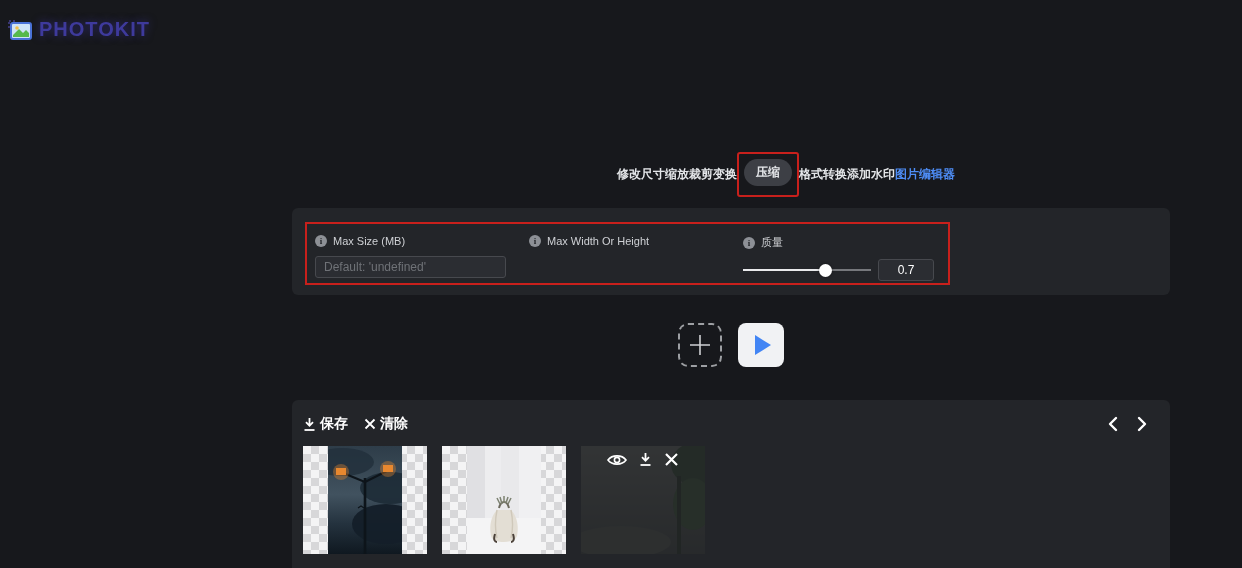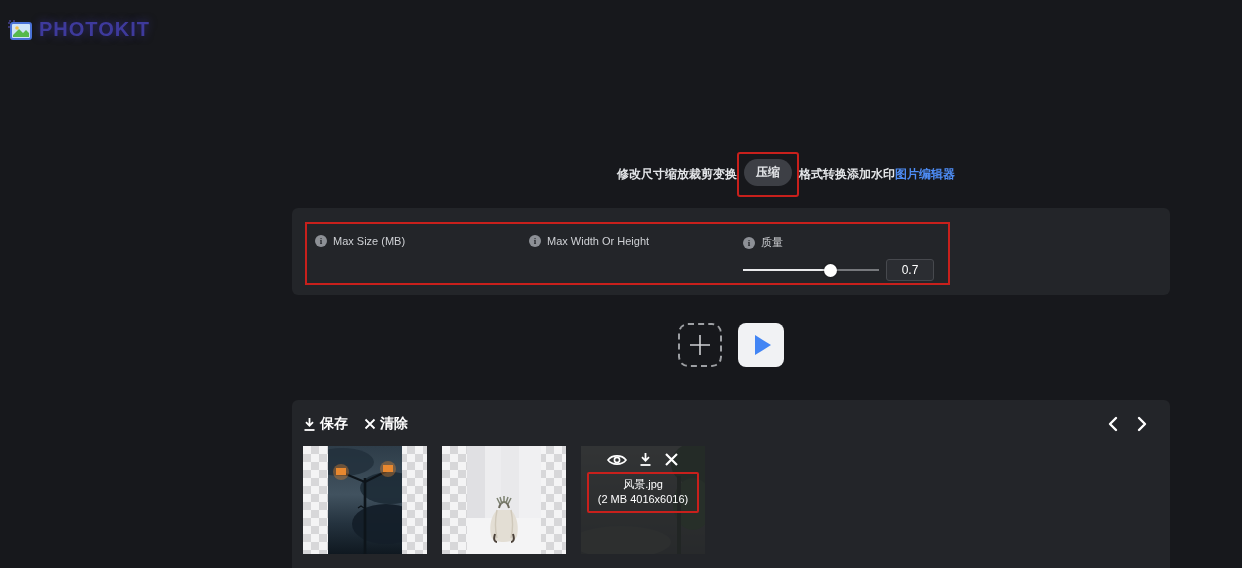--- a/index.html
+++ b/index.html
@@ -50,21 +50,21 @@
   .text-input::placeholder { color: #6f7277; }
   .quality-row { display: flex; align-items: center; }
   .slider { position: relative; width: 145px; height: 14px; cursor: pointer; }
   .slider-track { position: absolute; top: 6px; left: 0; width: 100%; height: 2px; background: #76787c; }
   .slider-fill { position: absolute; top: 6px; left: 0; width: 65%; height: 2px; background: #e9eaec; }
   .slider-handle {
     position: absolute; top: 1px; left: 65%; width: 13px; height: 13px; margin-left: -7px;
     border-radius: 50%; background: #fff; box-shadow: 0 0 3px rgba(0,0,0,.5);
   }
   .value-box {
-    margin-left: 7px; width: 48px; height: 22px; background: #2b2d32; border: 1px solid #47494e;
+    margin-left: 7px; width: 56px; height: 22px; background: #2b2d32; border: 1px solid #47494e;
     border-radius: 3px; color: #fff; font-size: 12px; text-align: center; outline: none;
     font-family: "Liberation Sans", sans-serif;
   }
 
   
   .upload-row {
     position: absolute; left: 292px; top: 323px; width: 878px;
     display: flex; justify-content: center; align-items: center; gap: 16px;
   }
   .add-btn {
@@ -140,20 +140,21 @@
 </div>
 
 <div class="form-panel">
   <div class="red-frame"></div>
 
   <div class="field field-1">
     <div class="field-label">
       <span class="info-icon">i</span>
       <span>Max Size (MB)</span>
     </div>
+    <input class="text-input" type="text" placeholder="Default: 'undefined'" style="">
   </div>
 
   <div class="field field-2">
     <div class="field-label">
       <span class="info-icon">i</span>
       <span>Max Width Or Height</span>
     </div>
   </div>
 
   <div class="field field-3">
@@ -287,21 +288,17 @@
               <path d="M6.5 1 V8.2 M3 5.2 L6.5 8.8 L10 5.2" stroke="#fff" stroke-width="1.8" fill="none"></path>
               <path d="M1.5 13 H11.5" stroke="#fff" stroke-width="1.8"></path>
             </svg>
           </span>
           <span class="ov-icon">
             <svg width="15" height="15" viewBox="0 0 15 15">
               <path d="M2 2 L13 13 M13 2 L2 13" stroke="#fff" stroke-width="2.2"></path>
             </svg>
           </span>
         </div>
-        <div class="file-badge">
-          <div>风景.jpg</div>
-          <div>(2 MB 4016x6016)</div>
-        </div>
       </div>
     </div>
 
   </div>
 </div>
 
 </body></html>

